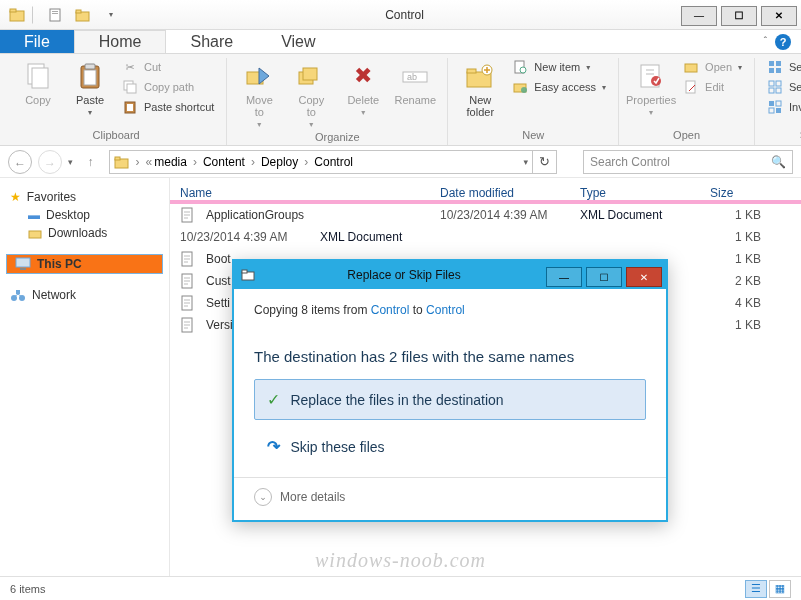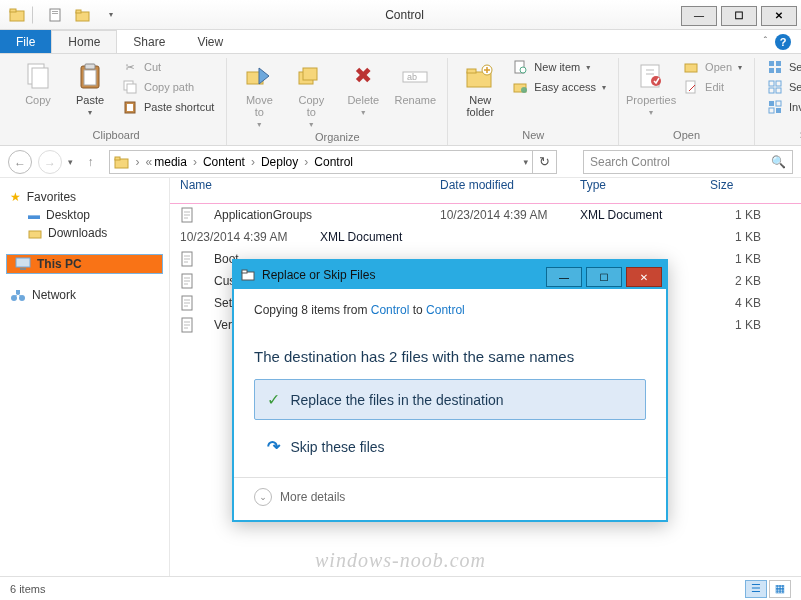--- a/index.html
+++ b/index.html
@@ -8,21 +8,21 @@
   
   .titlebar { height: 30px; background: linear-gradient(#fff,#f5f5f5); border-bottom: 1px solid #dcdcdc; display: flex; align-items: center; }
   .qat { display: flex; align-items: center; gap: 2px; padding: 0 4px; }
   .qat-btn { width: 26px; height: 22px; display:flex; align-items:center; justify-content:center; border: 1px solid transparent; }
   .title { flex: 1; text-align: center; font-size: 12px; color: #333; }
   .wincontrols { display:flex; }
   .winbtn { width: 36px; height: 20px; margin: 2px 4px 0 0; border: 1px solid #888; background: #e5e5e5; display:flex; align-items:center; justify-content:center; font-family: "Segoe UI Symbol"; font-size:10px; font-weight:bold; }
 
   
   .tabs { height: 24px; display: flex; align-items: stretch; border-bottom: 1px solid #dadada; background:#fff; padding-left: 0; }
-  .tab { padding: 4px 16px; font-size: 12px; color: #444; display:flex; align-items:center; }
+  .tab { padding: 4px 24px; font-size: 16px; color: #444; display:flex; align-items:center; }
   .tab.file { background: #1979ca; color: #fff; }
   .tab.active { background: #f5f5f5; border: 1px solid #dadada; border-bottom: none; }
   .tab-right { margin-left:auto; display:flex; align-items:center; gap:8px; padding-right:10px; }
   .caret-up { font-size:10px; color:#666; }
   .help-circle { width:16px; height:16px; border-radius:50%; background:#1979ca; color:#fff; font-size:11px; font-weight:bold; display:flex; align-items:center; justify-content:center; }
 
   
   .ribbon { height: 92px; background:#f5f5f5; border-bottom:1px solid #dadada; display:flex; padding: 4px 6px 0; position:relative; }
   .group { display:flex; flex-direction:column; border-right:1px solid #e0e0e0; padding: 0 8px; }
   .group-body { flex:1; display:flex; align-items:flex-start; gap:4px; }
@@ -46,44 +46,44 @@
   .refresh-box { width:24px; height:24px; border:1px solid #c5c5c5; border-left:none; display:flex; align-items:center; justify-content:center; color:#555; font-size:13px; }
   .search-box { width:210px; height:24px; border:1px solid #c5c5c5; display:flex; align-items:center; padding:0 6px; font-size:12px; color:#888; justify-content:space-between; background:#fff;margin-left:20px; }
 
   
   .content { display:flex; height: calc(100% - 30px - 24px - 92px - 32px - 24px); }
   .sidebar { width:170px; border-right:1px solid #e8e8e8; padding:10px 6px; font-size:12px; }
   .side-group-title { display:flex; align-items:center; gap:6px; padding:2px 4px; color:#333; }
   .side-item { display:flex; align-items:center; gap:6px; padding:2px 4px 2px 22px; color:#333; }
   .side-item.sel { background:#f97316; border:1px solid #7ab3e0;font-weight:bold; }
   .filepane { flex:1; position:relative; }
-  .columns { display:flex; border-bottom:1px solid #f9a8d4; font-size:12px; color:#1a4e8a; height:26px; align-items:flex-start; }
+  .columns { display:flex; border-bottom:4px solid #f9a8d4; font-size:12px; color:#1a4e8a; height:26px; align-items:flex-end; }
   .col { padding:0 10px; }
   .col.name { width:260px; }
   .col.date { width:140px; }
   .col.type { width:130px; }
   .col.size { flex:1; text-align:left; }
   .row { display:flex; font-size:12px; color:#333; height:22px; align-items:center; }
   .row .cell { padding:0 10px; }
-  .row .cell.name { width:260px; display:flex; align-items:center; gap:20px; }
+  .row .cell.name { width:260px; display:flex; align-items:center; gap:12px; }
   .row .cell.date { width:140px; color:#555; }
   .row .cell.type { width:130px; color:#0f172a; }
   .row .cell.size { flex:1; color:#555; padding-right:40px; text-align:right; }
 
   
   .status { height:24px; border-top:1px solid #e0e0e0; display:flex; align-items:center; padding:0 10px; font-size:11px; color:#555; justify-content:space-between; }
   .view-toggles { display:flex; gap:2px; }
   .vt { width:22px; height:18px; border:1px solid #c5c5c5; display:flex; align-items:center; justify-content:center; font-size:11px; color:#1979ca; }
   .vt.sel { background:#cfe4f7; border-color:#7ab3e0; }
 
   
   .dialog { position:absolute; left:232px; top:259px; width:436px; background:#fff; border:2px solid #29abe2; box-shadow:0 4px 18px rgba(0,0,0,0.25); font-size:12px; }
   .dlg-title { height:28px; background:#29abe2; display:flex; align-items:center; color:#000; }
   .dlg-icon { width:28px; display:flex; align-items:center; justify-content:center; }
-  .dlg-title-text { flex:1; font-size:12px; color:#111; }
+  .dlg-title-text { flex:1; text-align:center; font-size:12px; color:#111; }
   .dlg-wc { display:flex; }
   .dlg-wbtn { width:36px; height:20px; margin:4px 4px 0 0; border:1px solid #0b6a94; background:#4ab3df; display:flex; align-items:center; justify-content:center; font-size:10px; }
   .dlg-close { background:#c74632; border-color:#8a2d1f; color:#fff; }
   .dlg-body { padding: 14px 20px 8px; }
   .dlg-copying { color:#333; font-size:12px; margin-bottom:8px; }
   .dlg-copying a { color:#1979ca; text-decoration:none; }
   .dlg-msg { font-size:15px; color:#1b3a57; margin-bottom:14px;margin-top:31px; }
   .dlg-opt { display:flex; align-items:center; gap:10px; font-size:14px; color:#1b3a57; padding:10px 12px; border:1px solid transparent; border-radius:2px; margin-bottom:6px; }
   .dlg-opt.sel { background:#dfeaf7; border-color:#7ab3e0; }
   .dlg-sep { border-top:1px solid #e0e0e0; margin:10px -20px 0; }

